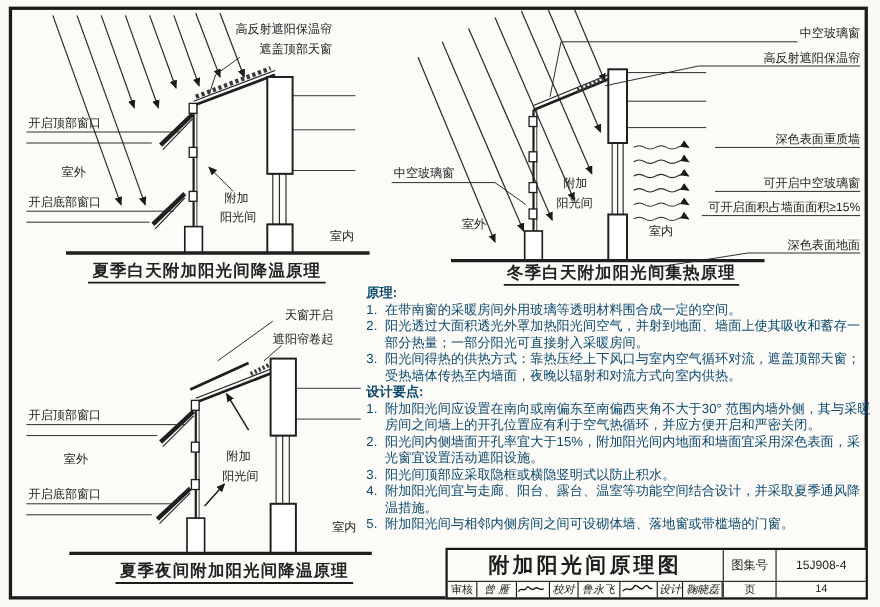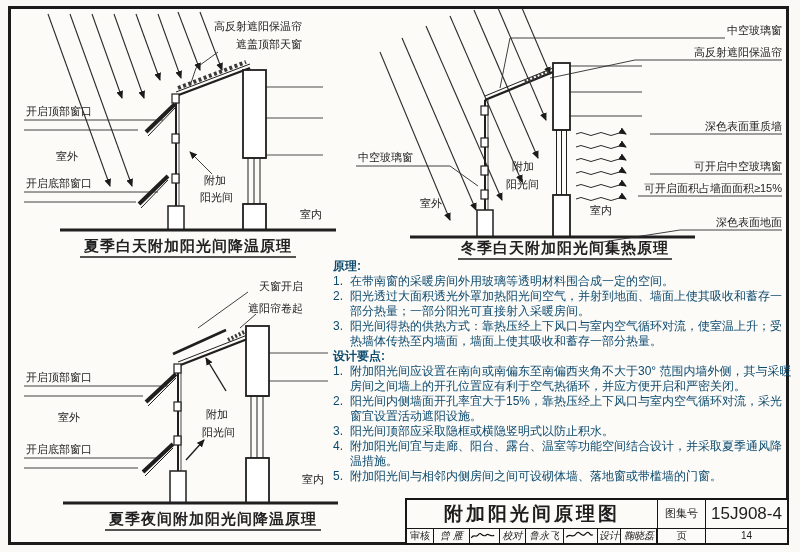--- a/index.html
+++ b/index.html
@@ -17,21 +17,21 @@
   .notes .heading { font-weight:bold; }
   .note-item { position:relative; padding-left:17px; }
   .note-item .num { position:absolute; left:0; top:0; }
   .titleblock { position:absolute; left:405px; top:498px; width:384px; height:47px;
     border:2px solid #161616; background:#fcfbf8; display:flex; flex-direction:column; }
   .tb-row1 { display:flex; height:29px; }
   .tb-row2 { display:flex; height:16px; border-top:1.5px solid #161616; }
   .tb-cell { display:flex; align-items:center; justify-content:center; overflow:hidden; }
   .tb-title { flex:1; font-size:19px; font-weight:bold; letter-spacing:3px; }
   .tb-atlas-label { width:48px; border-left:1.5px solid #161616; font-size:11px; }
-  .tb-atlas-no { width:82px; border-left:1.5px solid #161616; font-size:17px; }
+  .tb-atlas-no { width:82px; border-left:1.5px solid #161616; font-size:11px; }
   .tb-row2 .tb-cell { font-size:10px; }
   .bl { border-left:1px solid #161616;font-style:italic; }
   .sig { flex:1; min-width:0; }
 </style>
 </head>
 <body>
 
 <div class="page">
   <div class="frame"></div>
 
@@ -238,30 +238,30 @@
     <div class="note-item">
       <span class="num">1.</span>
       <span>在带南窗的采暖房间外用玻璃等透明材料围合成一定的空间。</span>
     </div>
     <div class="note-item">
       <span class="num">2.</span>
       <span>阳光透过大面积透光外罩加热阳光间空气，并射到地面、墙面上使其吸收和蓄存一部分热量；一部分阳光可直接射入采暖房间。</span>
     </div>
     <div class="note-item">
       <span class="num">3.</span>
-      <span>阳光间得热的供热方式：靠热压经上下风口与室内空气循环对流，使室温上升；受热墙体传热至内墙面，墙面上使其吸收和蓄存一部分热量。</span>
+      <span>阳光间得热的供热方式：靠热压经上下风口与室内空气循环对流，遮盖顶部天窗；受热墙体传热至内墙面，夜晚以辐射和对流方式向室内供热。</span>
     </div>
     <div class="heading">设计要点:</div>
     <div class="note-item">
       <span class="num">1.</span>
       <span>附加阳光间应设置在南向或南偏东至南偏西夹角不大于30° 范围内墙外侧，其与采暖房间之间墙上的开孔位置应有利于空气热循环，并应方便开启和严密关闭。</span>
     </div>
     <div class="note-item">
       <span class="num">2.</span>
-      <span>阳光间内侧墙面开孔率宜大于15%，靠热压经上下风口与室内空气循环对流，采光窗宜设置活动遮阳设施。</span>
+      <span>阳光间内侧墙面开孔率宜大于15%，附加阳光间内地面和墙面宜采用深色表面，采光窗宜设置活动遮阳设施。</span>
     </div>
     <div class="note-item">
       <span class="num">3.</span>
       <span>阳光间顶部应采取隐框或横隐竖明式以防止积水。</span>
     </div>
     <div class="note-item">
       <span class="num">4.</span>
       <span>附加阳光间宜与走廊、阳台、露台、温室等功能空间结合设计，并采取夏季通风降温措施。</span>
     </div>
     <div class="note-item">

